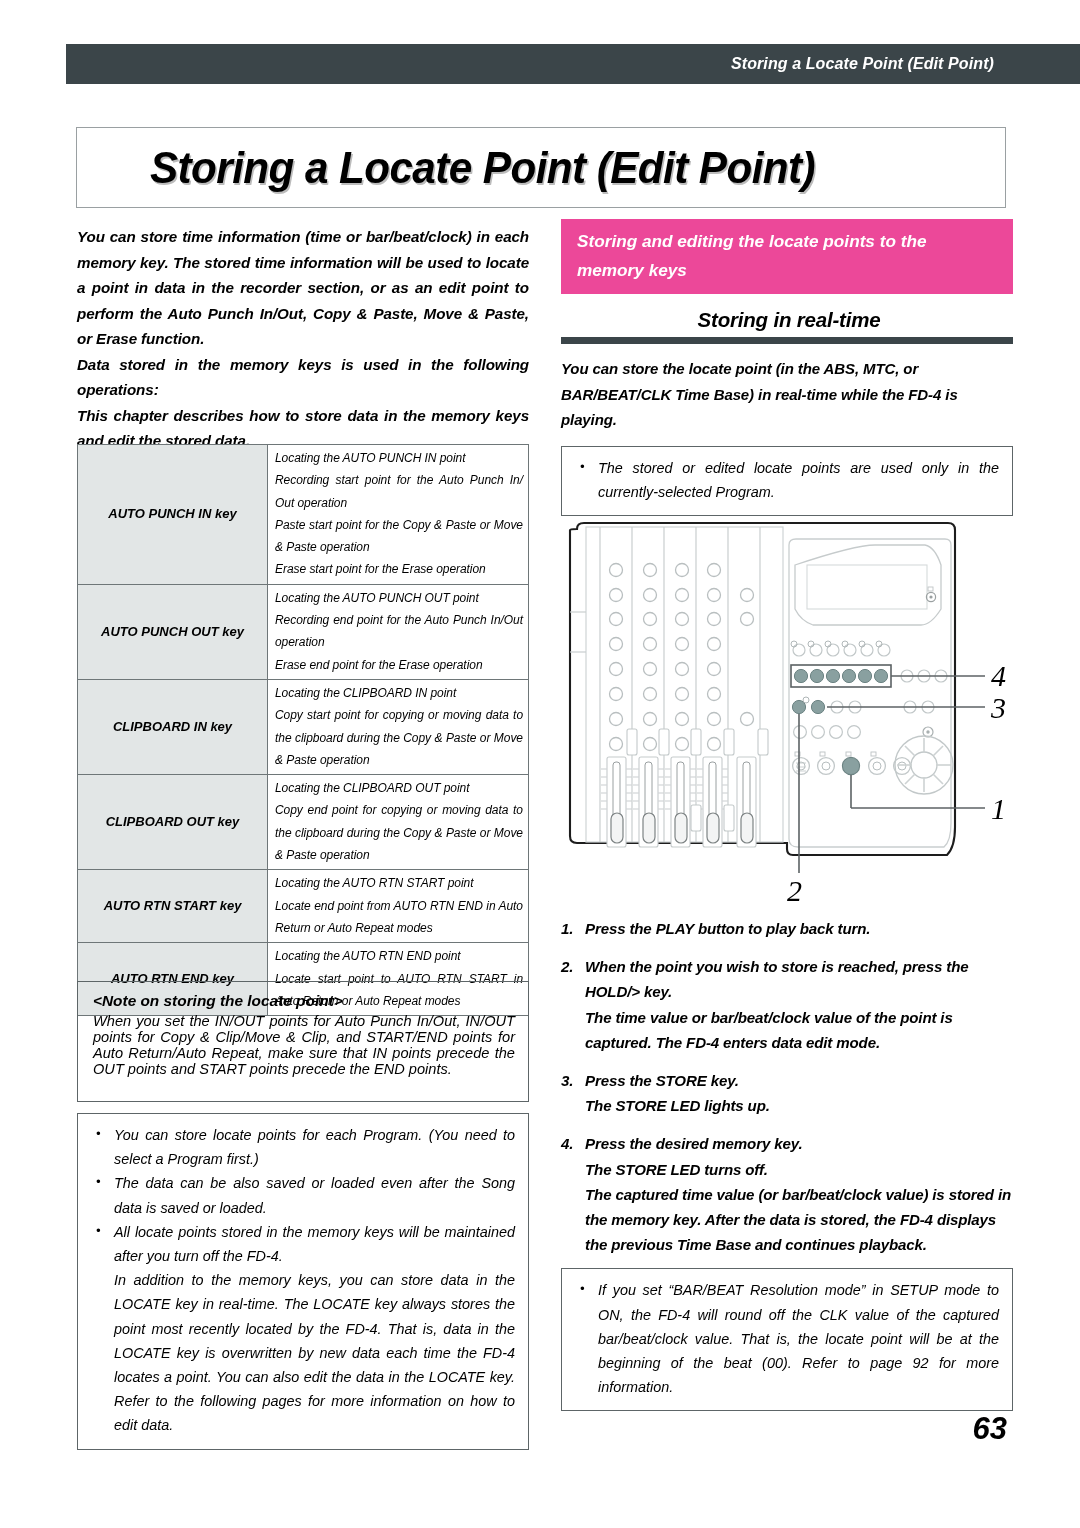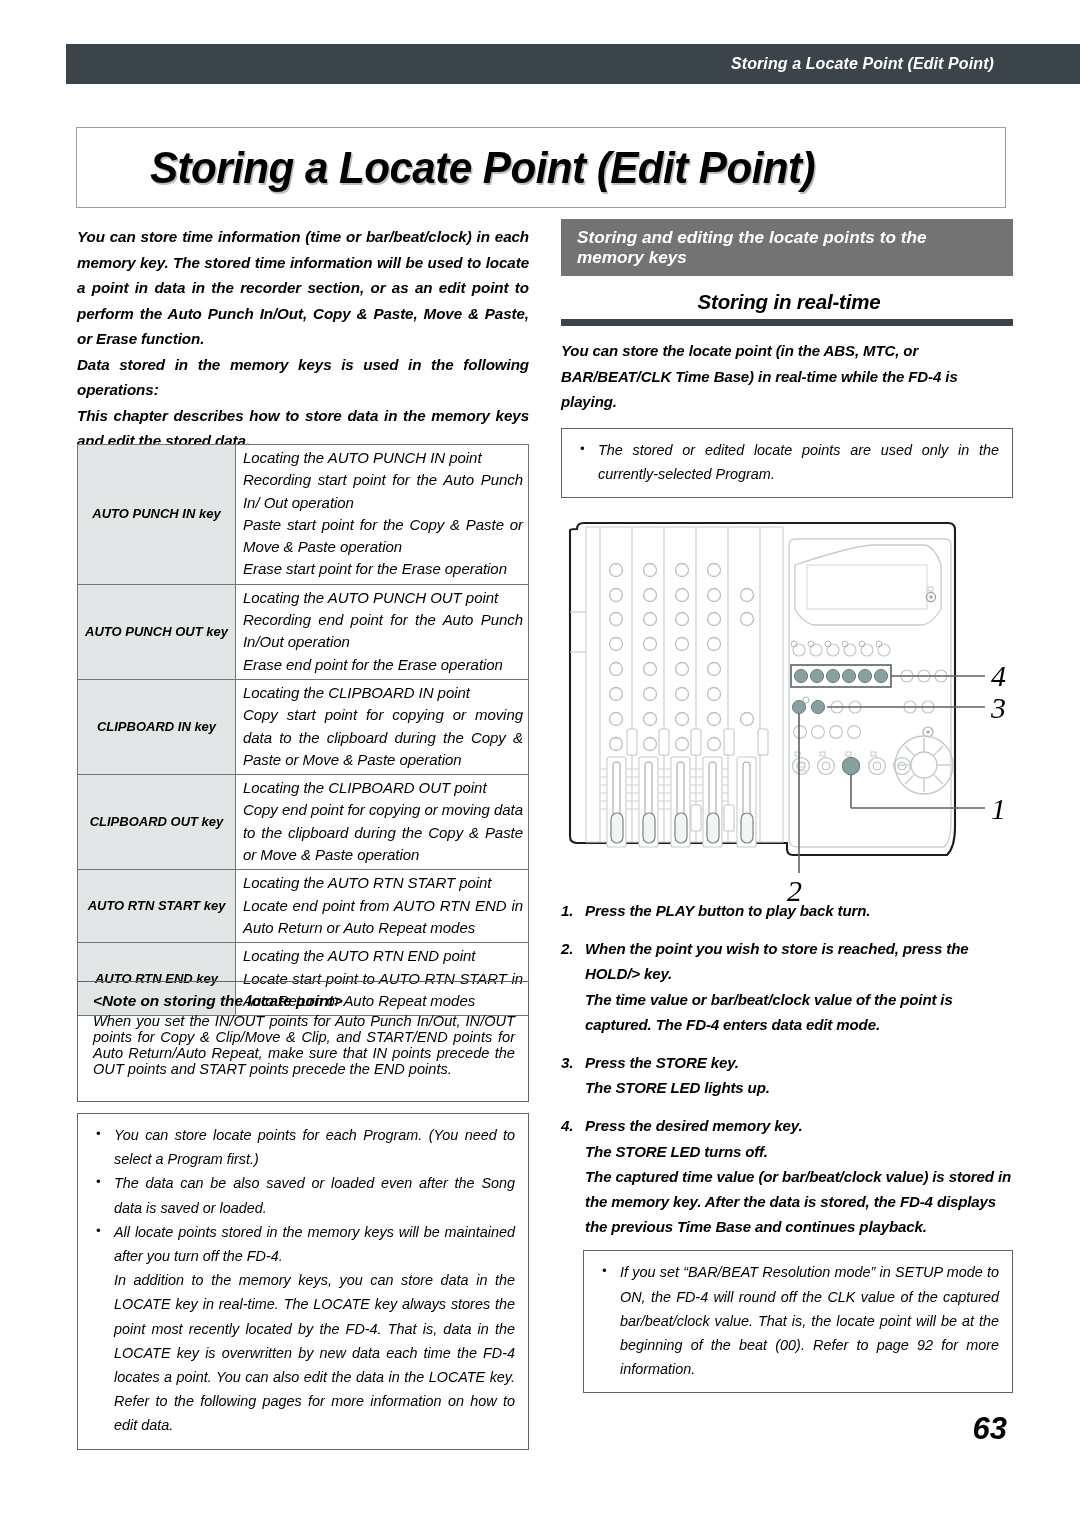--- a/index.html
+++ b/index.html
@@ -101,28 +101,28 @@
     padding: 0;
   }
   .key-table td.kname {
     width: 149px;
     background: #e2e6e6;
     text-align: center;
     font-size: 13px;
     font-weight: bold;
     font-style: italic;
     line-height: 18px;
-    padding: 3px 4px;
+    padding: 3px 20px;
   }
   .key-table td.kdesc {
     background: #fff;
     padding: 2px 5px 3px 7px;
   }
   .kdesc .line {
-    font-size: 15px;
+    font-size: 12px;
     font-style: italic;
     line-height: 22.3px;
     letter-spacing: -0.05px;
   }
   .kdesc .line.just {
     text-align: justify;
     text-align-last: left;
   }
 
   
@@ -182,26 +182,26 @@
     top: -1px;
     font-size: 13px;
   }
   ul.blist > li.nobullet { padding-left: 24px; }
   ul.blist > li.nobullet::before { content: ""; }
   ul.blist > li + li { margin-top: 0px; }
   ul.blist.spaced > li + li { margin-top: 11px; }
 
   
   .section-bar {
-    background: #737373;
+    background: #ec4899;
     color: #fff;
     font-size: 17.2px;
     font-weight: bold;
     font-style: italic;
-    line-height: 20px;
+    line-height: 29px;
     padding: 8px 16px 9px 16px;
     box-sizing: border-box;
     width: 452px;
   }
   .sub-head {
     font-size: 20.5px;
     font-weight: bold;
     font-style: italic;
     margin-top: 14px;
     padding-left: 4px;
@@ -238,21 +238,21 @@
   .step + .step { margin-top: 13px; }
   .step .num {
     position: absolute;
     left: 0;
     top: 0;
   }
   .step .sub {
     display: block;
   }
   .bullet-box.right-tip2 { margin-top: 15px; }
-  .bullet-box.right-tip3 { margin-top: 11px; margin-left: 22px; }
+  .bullet-box.right-tip3 { margin-top: 11px; }
 
   
   .page-num {
     position: absolute;
     right: 73px;
     bottom: 81px;
     font-size: 31px;
     font-weight: bold;
     font-style: italic;
   }

